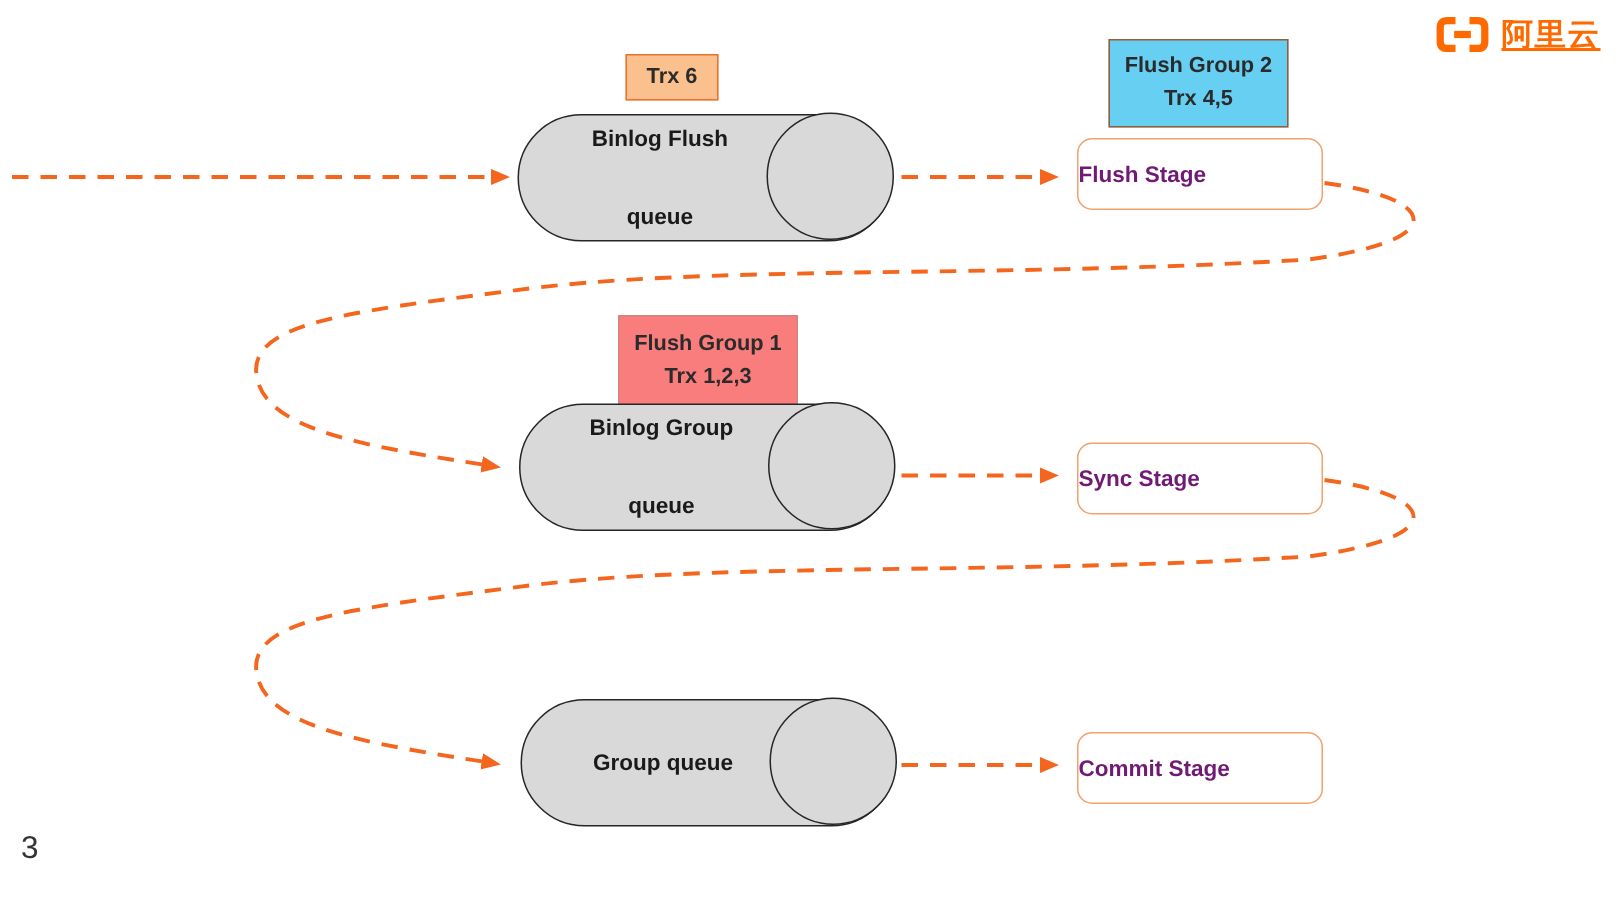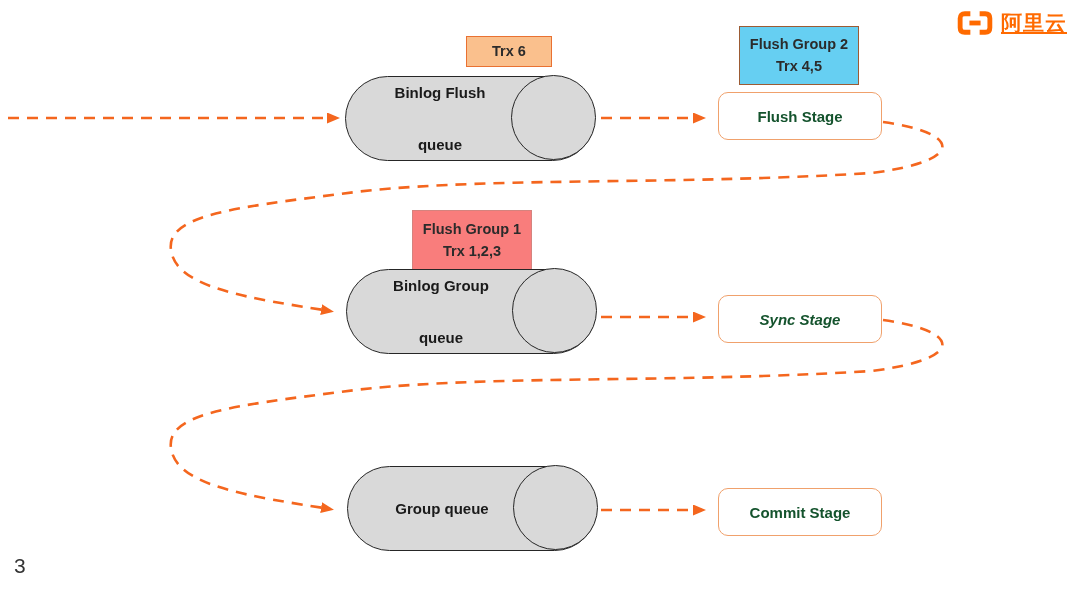--- a/index.html
+++ b/index.html
@@ -25,41 +25,41 @@
     position:absolute; left:4px; right:64px; top:0; bottom:0;
     display:flex; flex-direction:column; align-items:center; justify-content:center;
     font-size:15px; font-weight:600; line-height:1.3; color:#1a1a1a; text-align:center;gap:32px;
   }
   .pill .pill-text span:empty { display:none; }
 
   
   .stage {
     position:absolute; width:164px; height:48px;
     background:#ffffff; border:1.2px solid #F0A16C; border-radius:10px;
-    display:flex; align-items:center; justify-content:center;
-    font-size:15px; font-weight:600; color:#14532d;
+    display:flex; align-items:center; justify-content:flex-start;
+    font-size:15px; font-weight:600; color:#701a75;
   }
 
   
   .tag {
     position:absolute; display:flex; flex-direction:column;
     align-items:center; justify-content:center;
     font-size:14.5px; font-weight:600; line-height:1.45; color:#2b2b2b; text-align:center;
   }
   .tag span:empty { display:none; }
-  .tag-trx6 { left:466px; top:36px; width:86px; height:31px; background:#FAC08D; border:1.6px solid #E97132; }
+  .tag-trx6 { left:417px; top:36px; width:62px; height:31px; background:#FAC08D; border:1.6px solid #E97132; }
   .tag-fg2  { left:739px; top:26px; width:120px; height:59px; background:#66CFF2; border:1px solid #9C5B34; }
   .tag-fg1  { left:412px; top:210px; width:120px; height:61px; background:#F97D7C; border:1px solid #D5837E; }
 
   
   .pill-flush  { left:345px; top:76px; }
   .pill-sync   { left:346px; top:269px; }
   .pill-commit { left:347px; top:466px; }
   .stage-flush  { left:718px; top:92px; }
-  .stage-sync   { left:718px; top:295px;font-style:italic; }
+  .stage-sync   { left:718px; top:295px; }
   .stage-commit { left:718px; top:488px; }
 
   .logo {
     position:absolute; left:954px; top:10px; height:26px;
     display:flex; align-items:center; gap:5px; color:#FF6A00;text-decoration:underline;
   }
   .logo .brand-text { font-size:21px; font-weight:700; letter-spacing:1px; }
 
   .page-number {
     position:absolute; left:14px; top:554px; font-size:21px; color:#333333;

